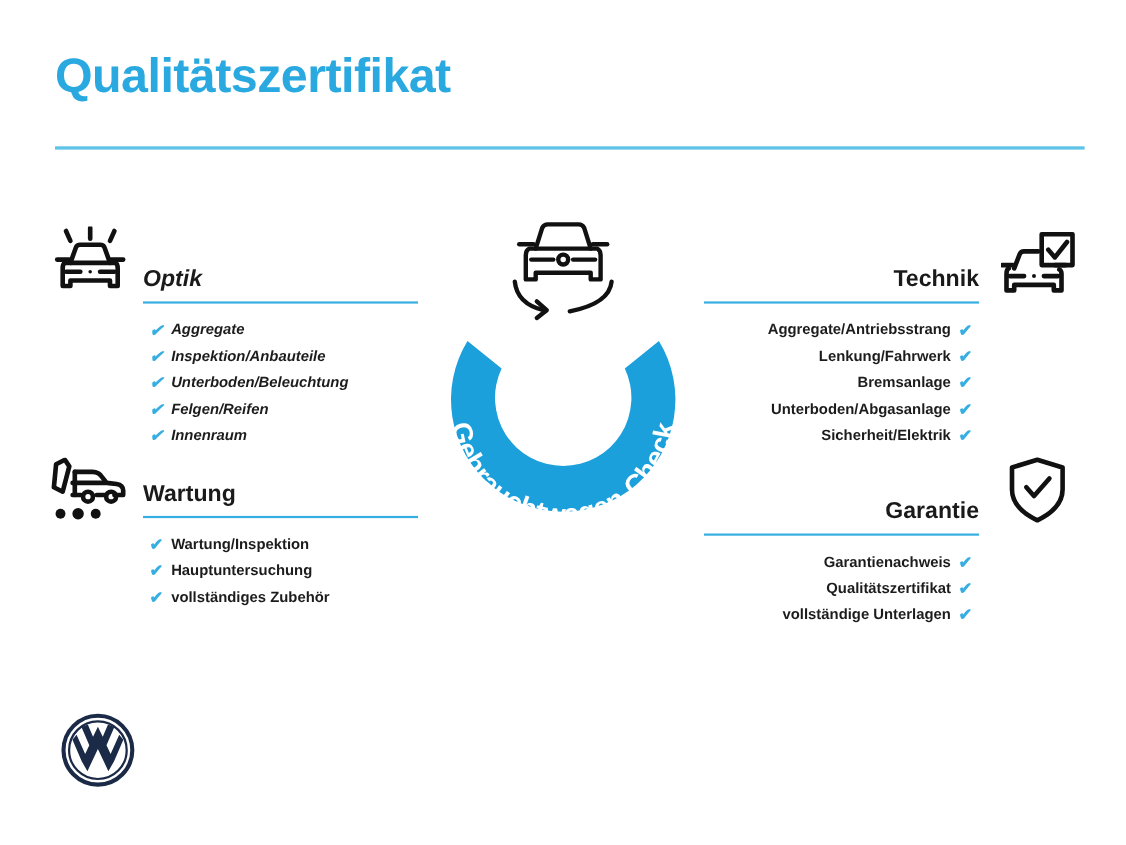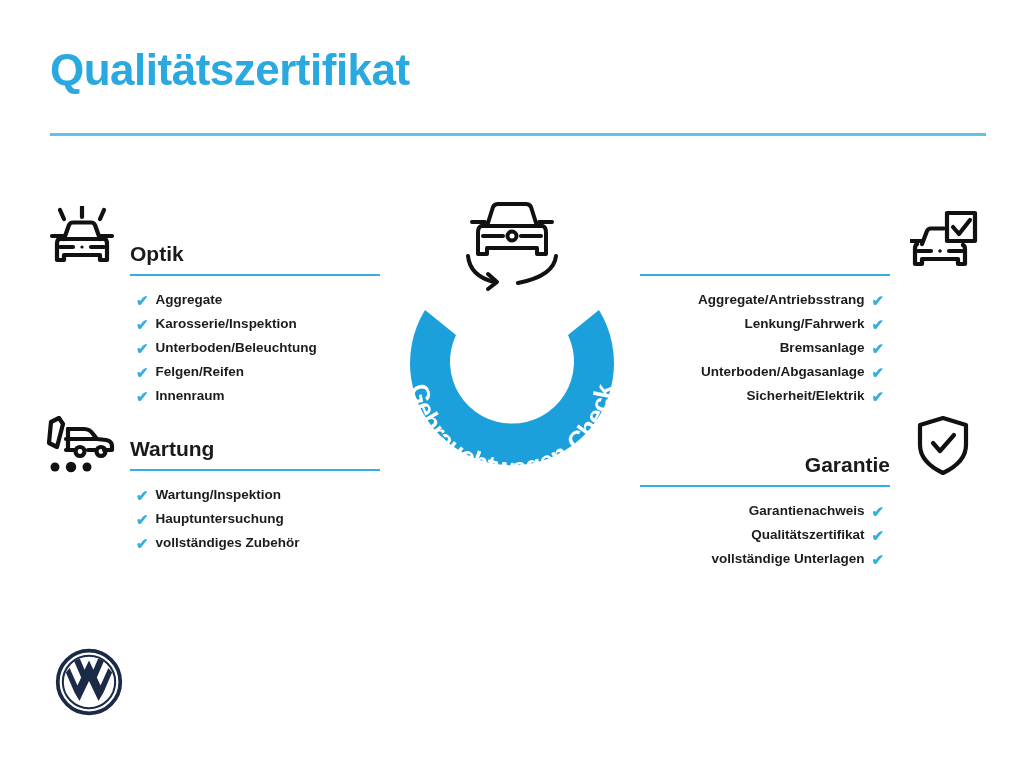--- a/index.html
+++ b/index.html
@@ -97,21 +97,21 @@
   .block.left .check { margin-right: 7px; }
   .block.left .block-title { text-align: left; }
 
   
   .block.right .items { padding-right: 6px; }
   .block.right .item { justify-content: flex-end; }
   .block.right .check { margin-left: 7px; order: 2; }
   .block.right .block-title { text-align: right; }
 
   
-  #block-optik   { left: 130px; top: 240px;  width: 250px; }
+  #block-optik   { left: 130px; top: 240px;  width: 250px; font-style: italic; }
   #block-wartung { left: 130px; top: 435px;  width: 250px; }
   #block-technik { left: 640px; top: 240px;  width: 250px; }
   #block-garantie{ left: 640px; top: 451px;  width: 250px; }
 
   
   .sect-icon {
     position: absolute;
   }
   #icon-optik    { left: 46px;  top: 206px; }
   #icon-wartung  { left: 46px;  top: 416px; }
@@ -245,21 +245,21 @@
       <div class="block-title">Optik</div>
       <div class="block-rule"></div>
     </div>
     <ul class="items">
       <li class="item">
         <span class="check">✔</span>
         <span>Aggregate</span>
       </li>
       <li class="item">
         <span class="check">✔</span>
-        <span>Karosserie/Inspektion</span>
+        <span>Inspektion/Anbauteile</span>
       </li>
       <li class="item">
         <span class="check">✔</span>
         <span>Unterboden/Beleuchtung</span>
       </li>
       <li class="item">
         <span class="check">✔</span>
         <span>Felgen/Reifen</span>
       </li>
       <li class="item">
@@ -285,20 +285,21 @@
       </li>
       <li class="item">
         <span class="check">✔</span>
         <span>vollständiges Zubehör</span>
       </li>
     </ul>
   </div>
 
   <div class="block right" id="block-technik">
     <div class="block-head">
+      <div class="block-title">Technik</div>
       <div class="block-rule"></div>
     </div>
     <ul class="items">
       <li class="item">
         <span>Aggregate/Antriebsstrang</span>
         <span class="check">✔</span>
       </li>
       <li class="item">
         <span>Lenkung/Fahrwerk</span>
         <span class="check">✔</span>

